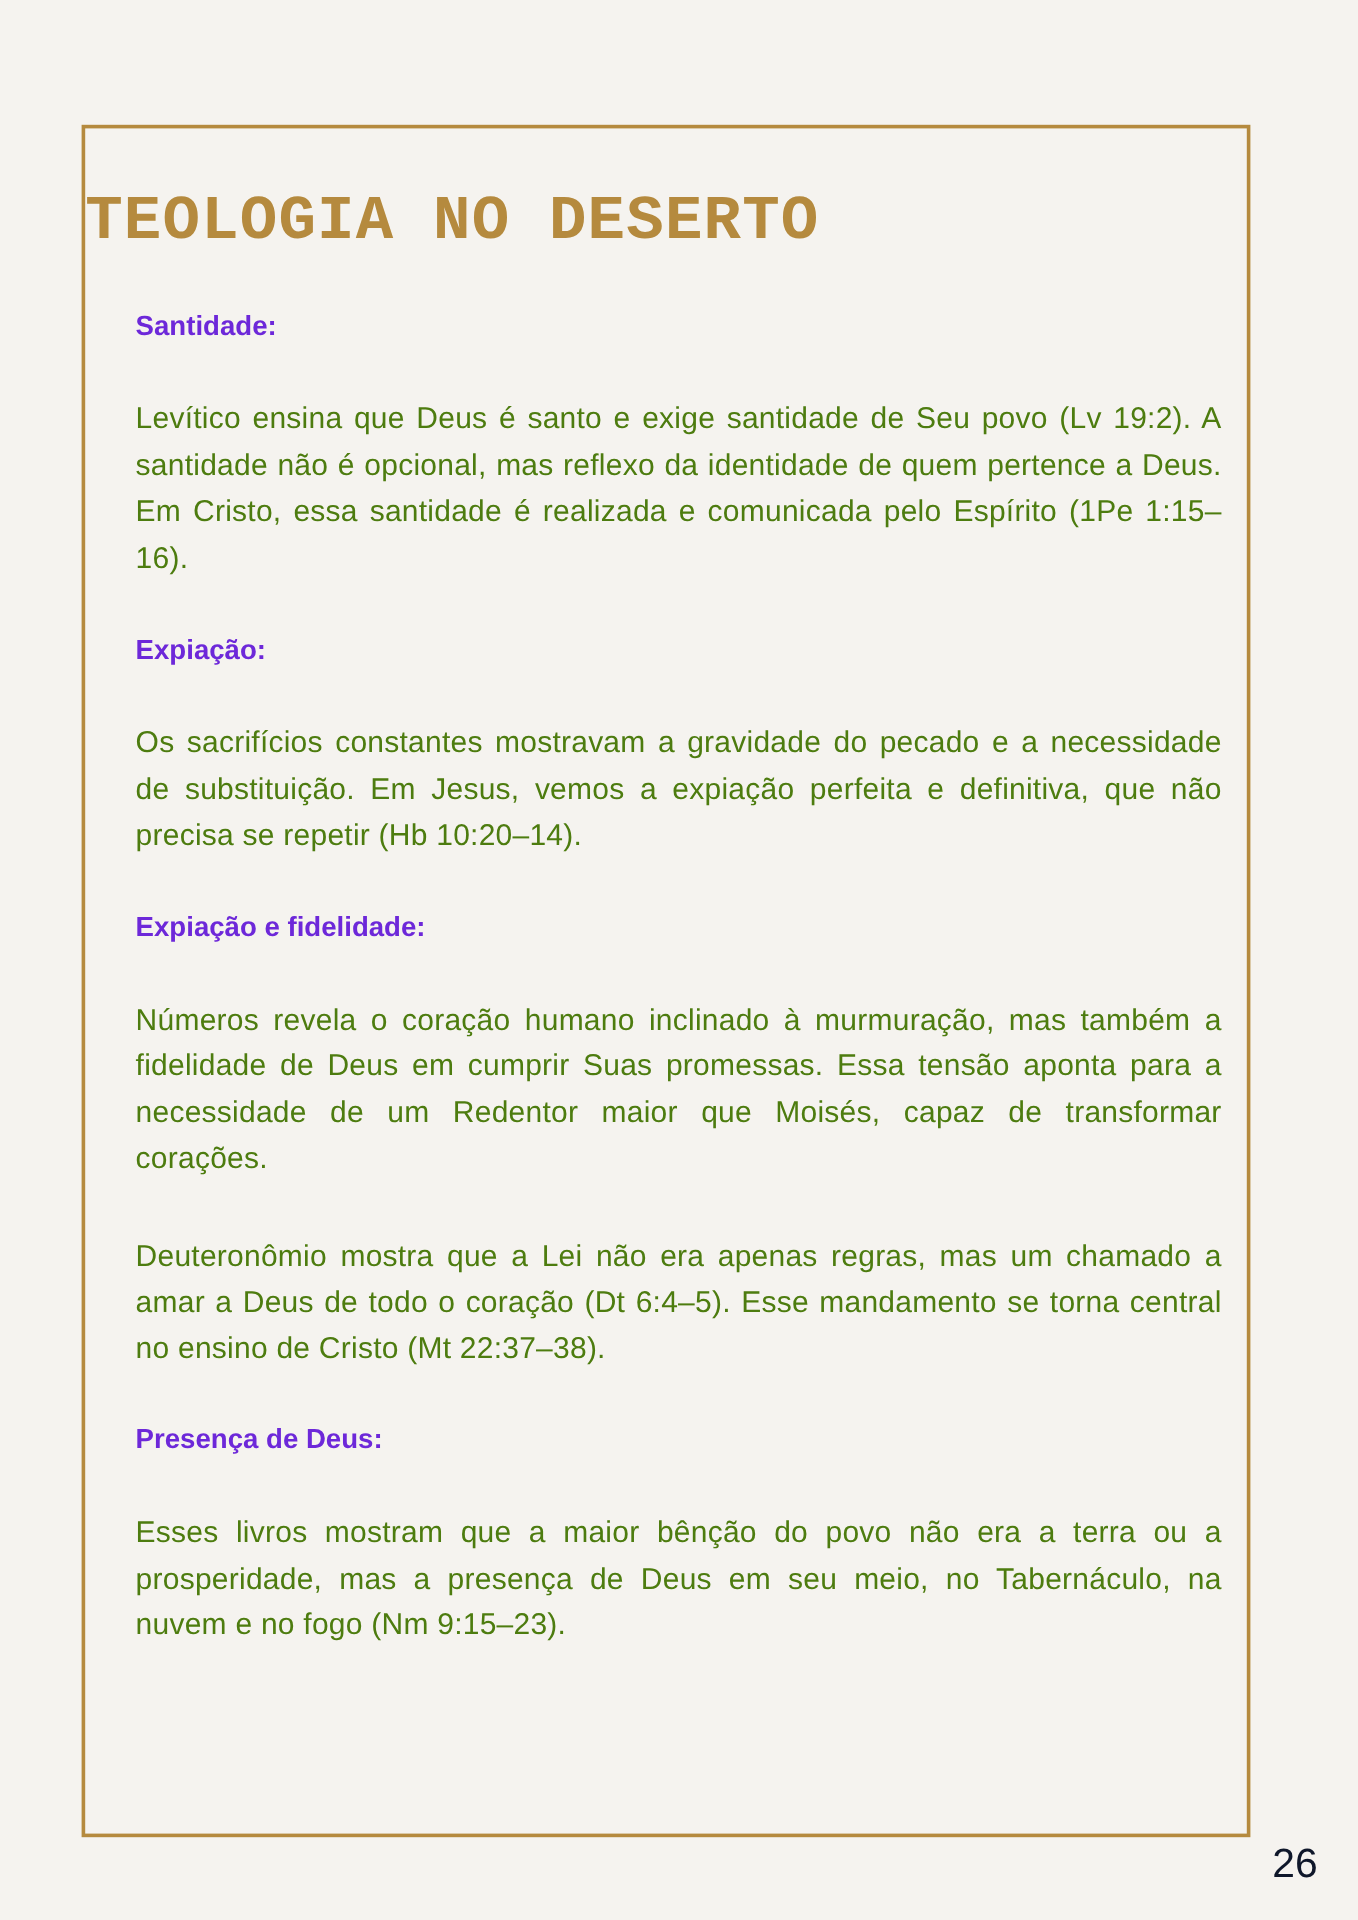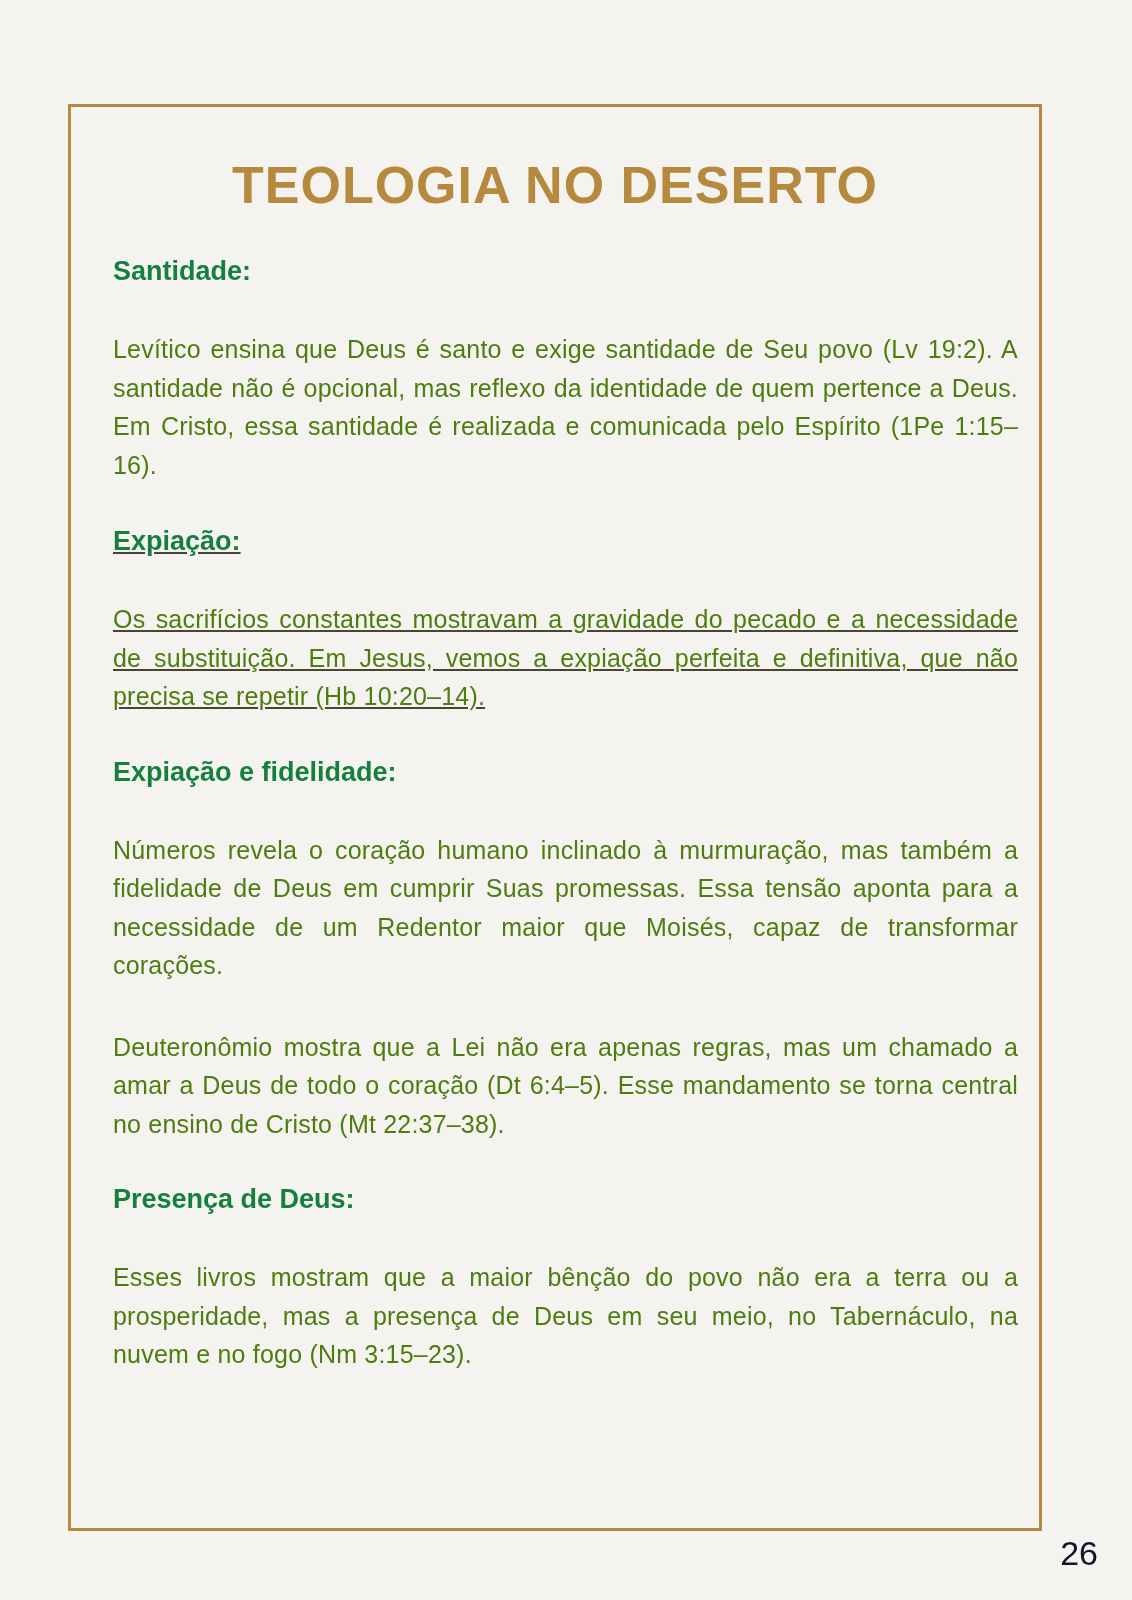--- a/index.html
+++ b/index.html
@@ -21,56 +21,55 @@
       top: 104px;
       width: 968px;
       height: 1421px;
       border: 3px solid #b58a3e;
     }
     .title {
       position: absolute;
       left: 0;
       right: 0;
       top: 52px;
-      text-align: center;
-      font-family: Liberation Sans, sans-serif;
+      font-family: Liberation Mono, monospace;
       font-weight: bold;
       font-size: 52px;
       letter-spacing: 1px;
       color: #b58a3e;
       margin: 0;
       line-height: 1;
     }
     .content {
       position: absolute;
       left: 42px;
       top: 148px;
       width: 905px;
     }
     .section-heading {
       font-weight: bold;
-      font-size: 27px;
-      color: #15803d;
+      font-size: 23px;
+      color: #6d28d9;
       margin: 0;
       line-height: 32px;
       height: 32px;
     }
     .section-body {
       font-size: 25px;
       line-height: 38.5px;
       color: #4d7c0f;
       text-align: justify;
       margin: 43px 0 0 0;
       letter-spacing: 0.2px;
     }
     .section {
       margin-bottom: 37px;
     }
     .section.s1 { margin-bottom: 41px; }
-    .section.s2 { margin-bottom: 40px; text-decoration: underline; }
+    .section.s2 { margin-bottom: 40px; }
     .section.s3 { margin-bottom: 40px; }
     .section.s4 { margin-bottom: 40px; }
     .page-number {
       position: absolute;
       right: 34px;
       top: 1534px;
       font-size: 34px;
       color: #0f172a;
       font-family: "Liberation Sans", "DejaVu Sans", sans-serif;
     }
@@ -96,18 +95,18 @@
       <p class="section-heading">Expiação e fidelidade:</p>
       <p class="section-body">Números revela o coração humano inclinado à murmuração, mas também a fidelidade de Deus em cumprir Suas promessas. Essa tensão aponta para a necessidade de um Redentor maior que Moisés, capaz de transformar corações.</p>
     </div>
 
     <div class="section s4">
       <p class="section-body">Deuteronômio mostra que a Lei não era apenas regras, mas um chamado a amar a Deus de todo o coração (Dt 6:4–5). Esse mandamento se torna central no ensino de Cristo (Mt 22:37–38).</p>
     </div>
 
     <div class="section s5">
       <p class="section-heading">Presença de Deus:</p>
-      <p class="section-body">Esses livros mostram que a maior bênção do povo não era a terra ou a prosperidade, mas a presença de Deus em seu meio, no Tabernáculo, na nuvem e no fogo (Nm 3:15–23).</p>
+      <p class="section-body">Esses livros mostram que a maior bênção do povo não era a terra ou a prosperidade, mas a presença de Deus em seu meio, no Tabernáculo, na nuvem e no fogo (Nm 9:15–23).</p>
     </div>
   </div>
 </div>
 
 <div class="page-number">26</div>
 
 </body></html>

